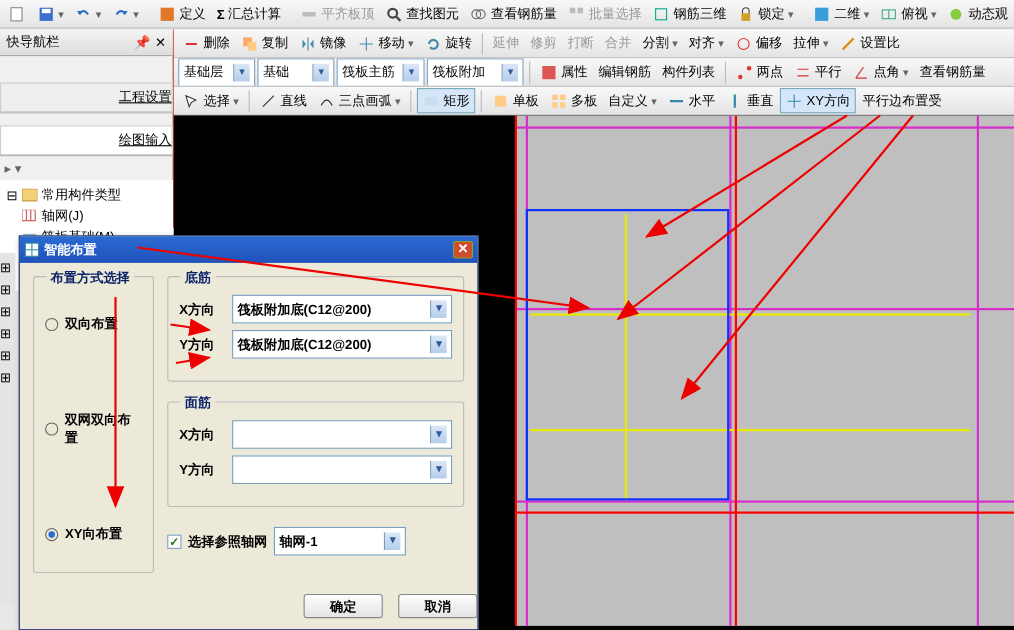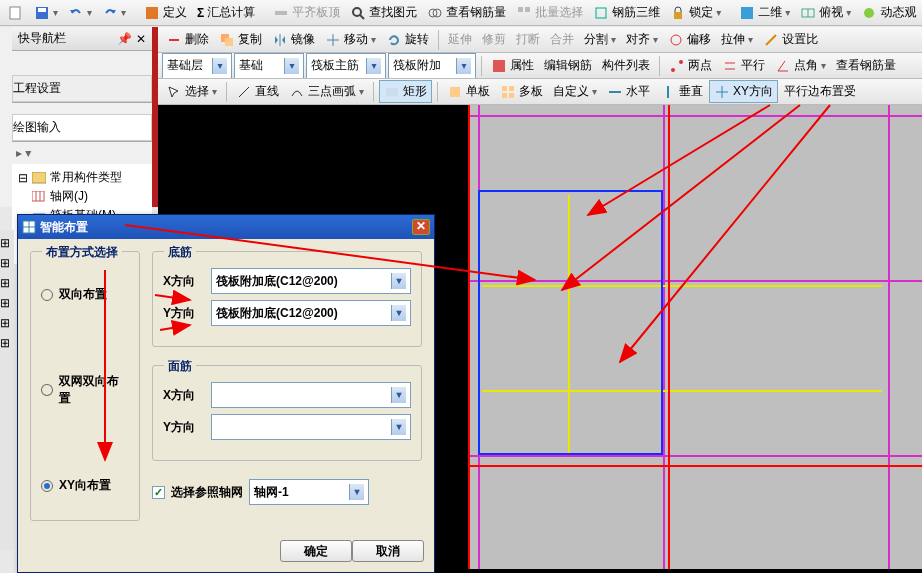--- a/index.html
+++ b/index.html
@@ -4,24 +4,24 @@
 <style>
 * { margin: 0; padding: 0; box-sizing: border-box; font-family: "Microsoft YaHei", SimSun, sans-serif; font-size: 12px; }
 body { background: #e8e8e8; width: 922px; height: 573px; overflow: hidden; position: relative; }
 
 .toolbar-row { display: flex; align-items: center; height: 26px; background: linear-gradient(#f8f8f8,#e4e4e4); border-bottom: 1px solid #bbb; padding: 0 4px; gap: 2px; white-space: nowrap; overflow: hidden; }
 .tb-btn { display: inline-flex; align-items: center; padding: 2px 4px; gap: 3px; cursor: pointer; }
 .ico { width: 16px; height: 16px; display: inline-block; }
 .sep { width: 1px; height: 20px; background: #bbb; margin: 0 3px; }
 .dd { font-size: 10px; color: #666; }
 
-.left-panel { position: absolute; left: 0; top: 27px; width: 158px; height: 180px; background: #f0f0f0; border-right: 6px solid #b91c1c; padding-left: 12px; }
+.left-panel { position: absolute; left: 0; top: 27px; width: 158px; height: 180px; background: #f0f0f0; border-right: 1px solid #b91c1c; }
 .panel-title { background: linear-gradient(#f4f4f4,#ddd); border-bottom: 1px solid #aaa; padding: 3px 6px; display: flex; justify-content: space-between; align-items: center; }
 .tab-row { display: flex; border-bottom: 1px solid #aaa; margin-top: 24px; }
-.tab { flex: 1; text-align: left; padding: 4px 0; background: #eee; border: 1px solid #ccc; cursor: pointer; }
+.tab { flex: 1; text-align: right; padding: 4px 0; background: #eee; border: 1px solid #ccc; cursor: pointer; text-decoration: underline; }
 .tab.active { background: #fff; }
 .tree { padding: 4px; background: #fff; height: 100px; overflow: auto; }
 .tree-item { padding: 1px 0 1px 16px; display: flex; align-items: center; gap: 4px; cursor: pointer; }
 .tree-ico { width: 14px; height: 12px; }
 
 .main-wrap { position: absolute; left: 158px; top: 27px; right: 0; bottom: 0; display: flex; flex-direction: column; }
 .canvas { flex: 1; background: #000; position: relative; overflow: hidden; }
 
 .grid-area { position: absolute; left: 310px; top: 0; width: 612px; height: 464px; }
 .mag-line { position: absolute; background: #d62dcb; }
@@ -39,21 +39,21 @@
 .radio-item { display: flex; align-items: center; gap: 6px; cursor: pointer; }
 .radio { width: 12px; height: 12px; border: 1px solid #666; border-radius: 50%; display: inline-flex; align-items: center; justify-content: center; }
 .radio.sel::after { content: ""; width: 6px; height: 6px; background: #2b6bd4; border-radius: 50%; }
 .right-col { flex: 1; }
 .form-row { display: flex; align-items: center; gap: 8px; margin: 6px 0; }
 .form-row label { width: 40px; }
 .combo { flex: 1; height: 20px; border: 1px solid #7b9ebd; background: #fff; display: flex; align-items: center; padding: 12px 4px; justify-content: space-between; cursor: pointer; }
 .combo-btn { width: 15px; height: 16px; background: linear-gradient(#dbe7f5,#b5cdec); border-left: 1px solid #7b9ebd; text-align: center; color: #2b5aa0; font-size: 10px; line-height: 16px; }
 .chk-row { display: flex; align-items: center; gap: 6px; margin-top: 6px; }
 .chk { width: 13px; height: 13px; border: 1px solid #7b9ebd; background: #fff; display: inline-flex; align-items: center; justify-content: center; color: #1a7a1a; font-size: 11px; }
-.btn-row { position: absolute; bottom: 10px; right: 10px; display: flex; }
+.btn-row { position: absolute; bottom: 10px; right: 0; display: flex; gap: 14px; }
 .btn { width: 72px; height: 22px; background: linear-gradient(#fefefe,#e4e4e4); border: 1px solid #888; border-radius: 3px; cursor: pointer; text-align: center; line-height: 20px; }
 
 svg.arrows { position: absolute; left: 0; top: 0; width: 922px; height: 573px; pointer-events: none; }
 
 .gray-canvas { position: absolute; left: 0; top: 0; right: 0; bottom: 0; background: #bfbfbf; }
 </style>
 </head>
 <body>
 
 <div class="toolbar-row">

